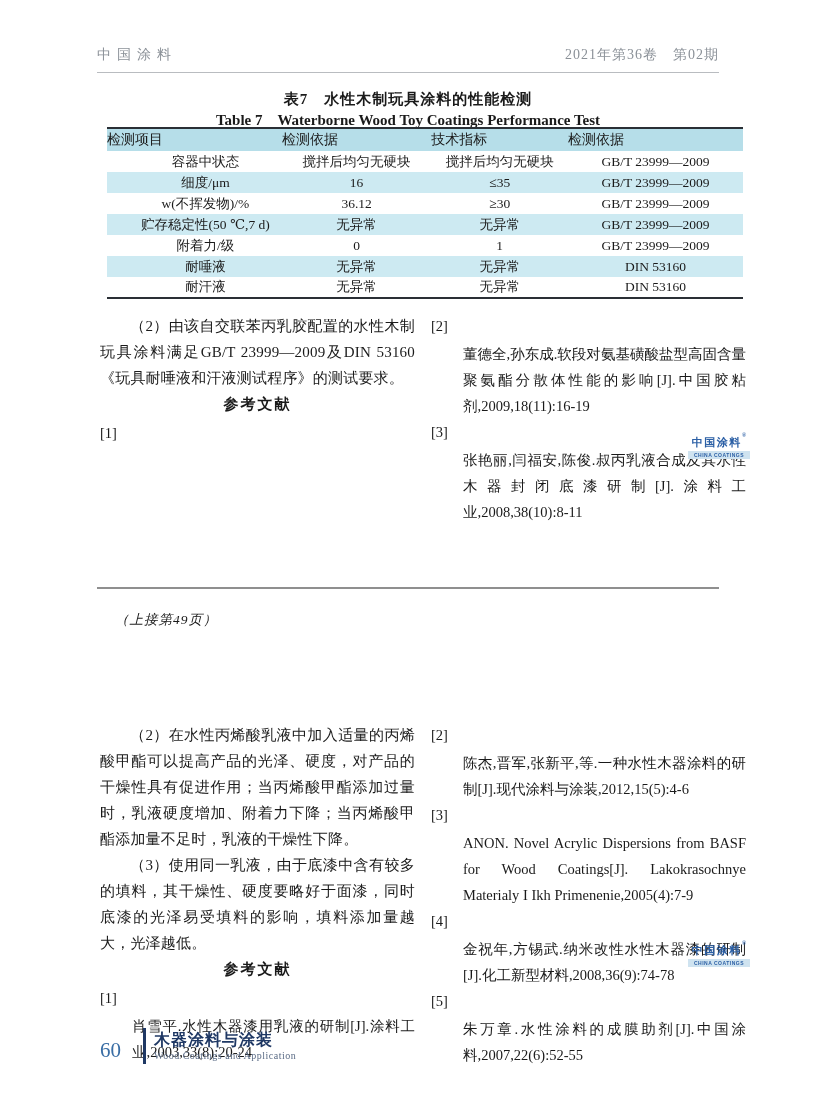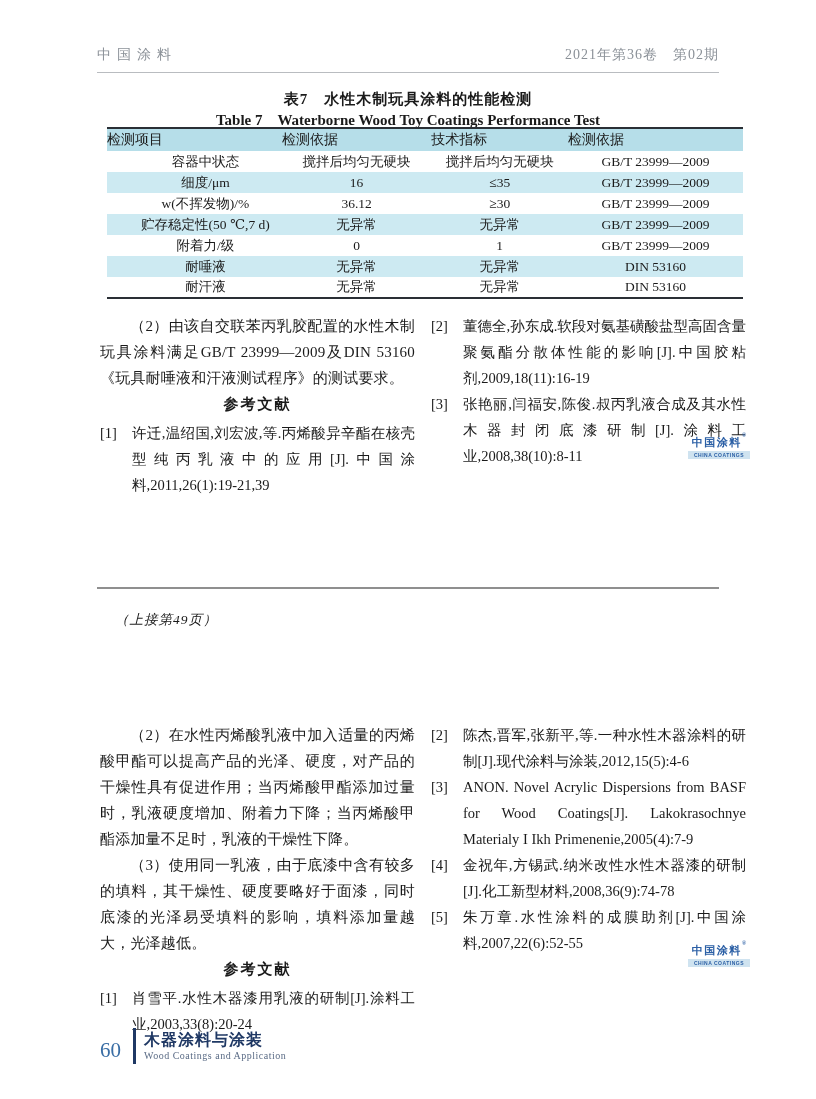--- a/index.html
+++ b/index.html
@@ -74,21 +74,21 @@
   .para{
     font-size:15px;line-height:26px;text-align:justify;
     text-indent:2em;letter-spacing:0.2px;font-family:Liberation Serif, serif;
   }
   .refs-heading{
     text-align:center;font-weight:bold;font-size:15px;
     margin-top:4px;margin-bottom:6px;letter-spacing:2px;
   }
   .ref-item{display:flex;font-size:14.5px;line-height:26px;text-align:justify;}
   .ref-num{width:32px;flex:none;}
-  .ref-text{flex:1;}
+  .ref-text{flex:1;margin-top:28px;}
   
   .logo{position:absolute;width:62px;text-align:center;}
   .logo-1{left:676px;top:432px;}
   .logo-2{left:676px;top:940px;}
   .logo .zh{
     color:var(--logo_blue);font-weight:bold;font-size:11px;
     letter-spacing:1.5px;white-space:nowrap;
   }
   .logo .reg{font-size:6px;vertical-align:top;letter-spacing:0;}
   .logo .en{
@@ -106,21 +106,21 @@
     position:absolute;left:103px;top:611px;
     font-style:italic;font-size:13.5px;letter-spacing:1px;text-align:center;
   }
   
   .footer{
     position:absolute;left:88px;top:1028px;
     display:flex;align-items:center;
   }
   .footer .page-num{
     color:var(--footer_page_blue);font-size:21px;
-    margin-right:12px;padding-top:8px;
+    margin-right:22px;padding-top:8px;
   }
   .footer .vbar{
     width:3px;height:36px;background:var(--footer_navy);
     margin-right:8px;flex:none;
   }
   .footer .col-zh{
     color:var(--footer_navy);font-weight:bold;font-size:16px;
     letter-spacing:1px;line-height:1.2;
     font-family:Liberation Sans, sans-serif;
   }
@@ -197,21 +197,20 @@
       </tr>
     </tbody>
   </table>
 
   <div class="cols sec1">
     <div class="col">
       <p class="para">（2）由该自交联苯丙乳胶配置的水性木制玩具涂料满足GB/T 23999—2009及DIN 53160《玩具耐唾液和汗液测试程序》的测试要求。</p>
       <div class="refs-heading">参考文献</div>
       <div class="ref-item">
         <span class="ref-num">[1]</span>
-        <span class="ref-text">许迁,温绍国,刘宏波,等.丙烯酸异辛酯在核壳型纯丙乳液中的应用[J].中国涂料,2011,26(1):19-21,39</span>
       </div>
     </div>
     <div class="col">
       <div class="ref-item">
         <span class="ref-num">[2]</span>
         <span class="ref-text">董德全,孙东成.软段对氨基磺酸盐型高固含量聚氨酯分散体性能的影响[J].中国胶粘剂,2009,18(11):16-19</span>
       </div>
       <div class="ref-item">
         <span class="ref-num">[3]</span>
         <span class="ref-text">张艳丽,闫福安,陈俊.叔丙乳液合成及其水性木器封闭底漆研制[J].涂料工业,2008,38(10):8-11</span>

